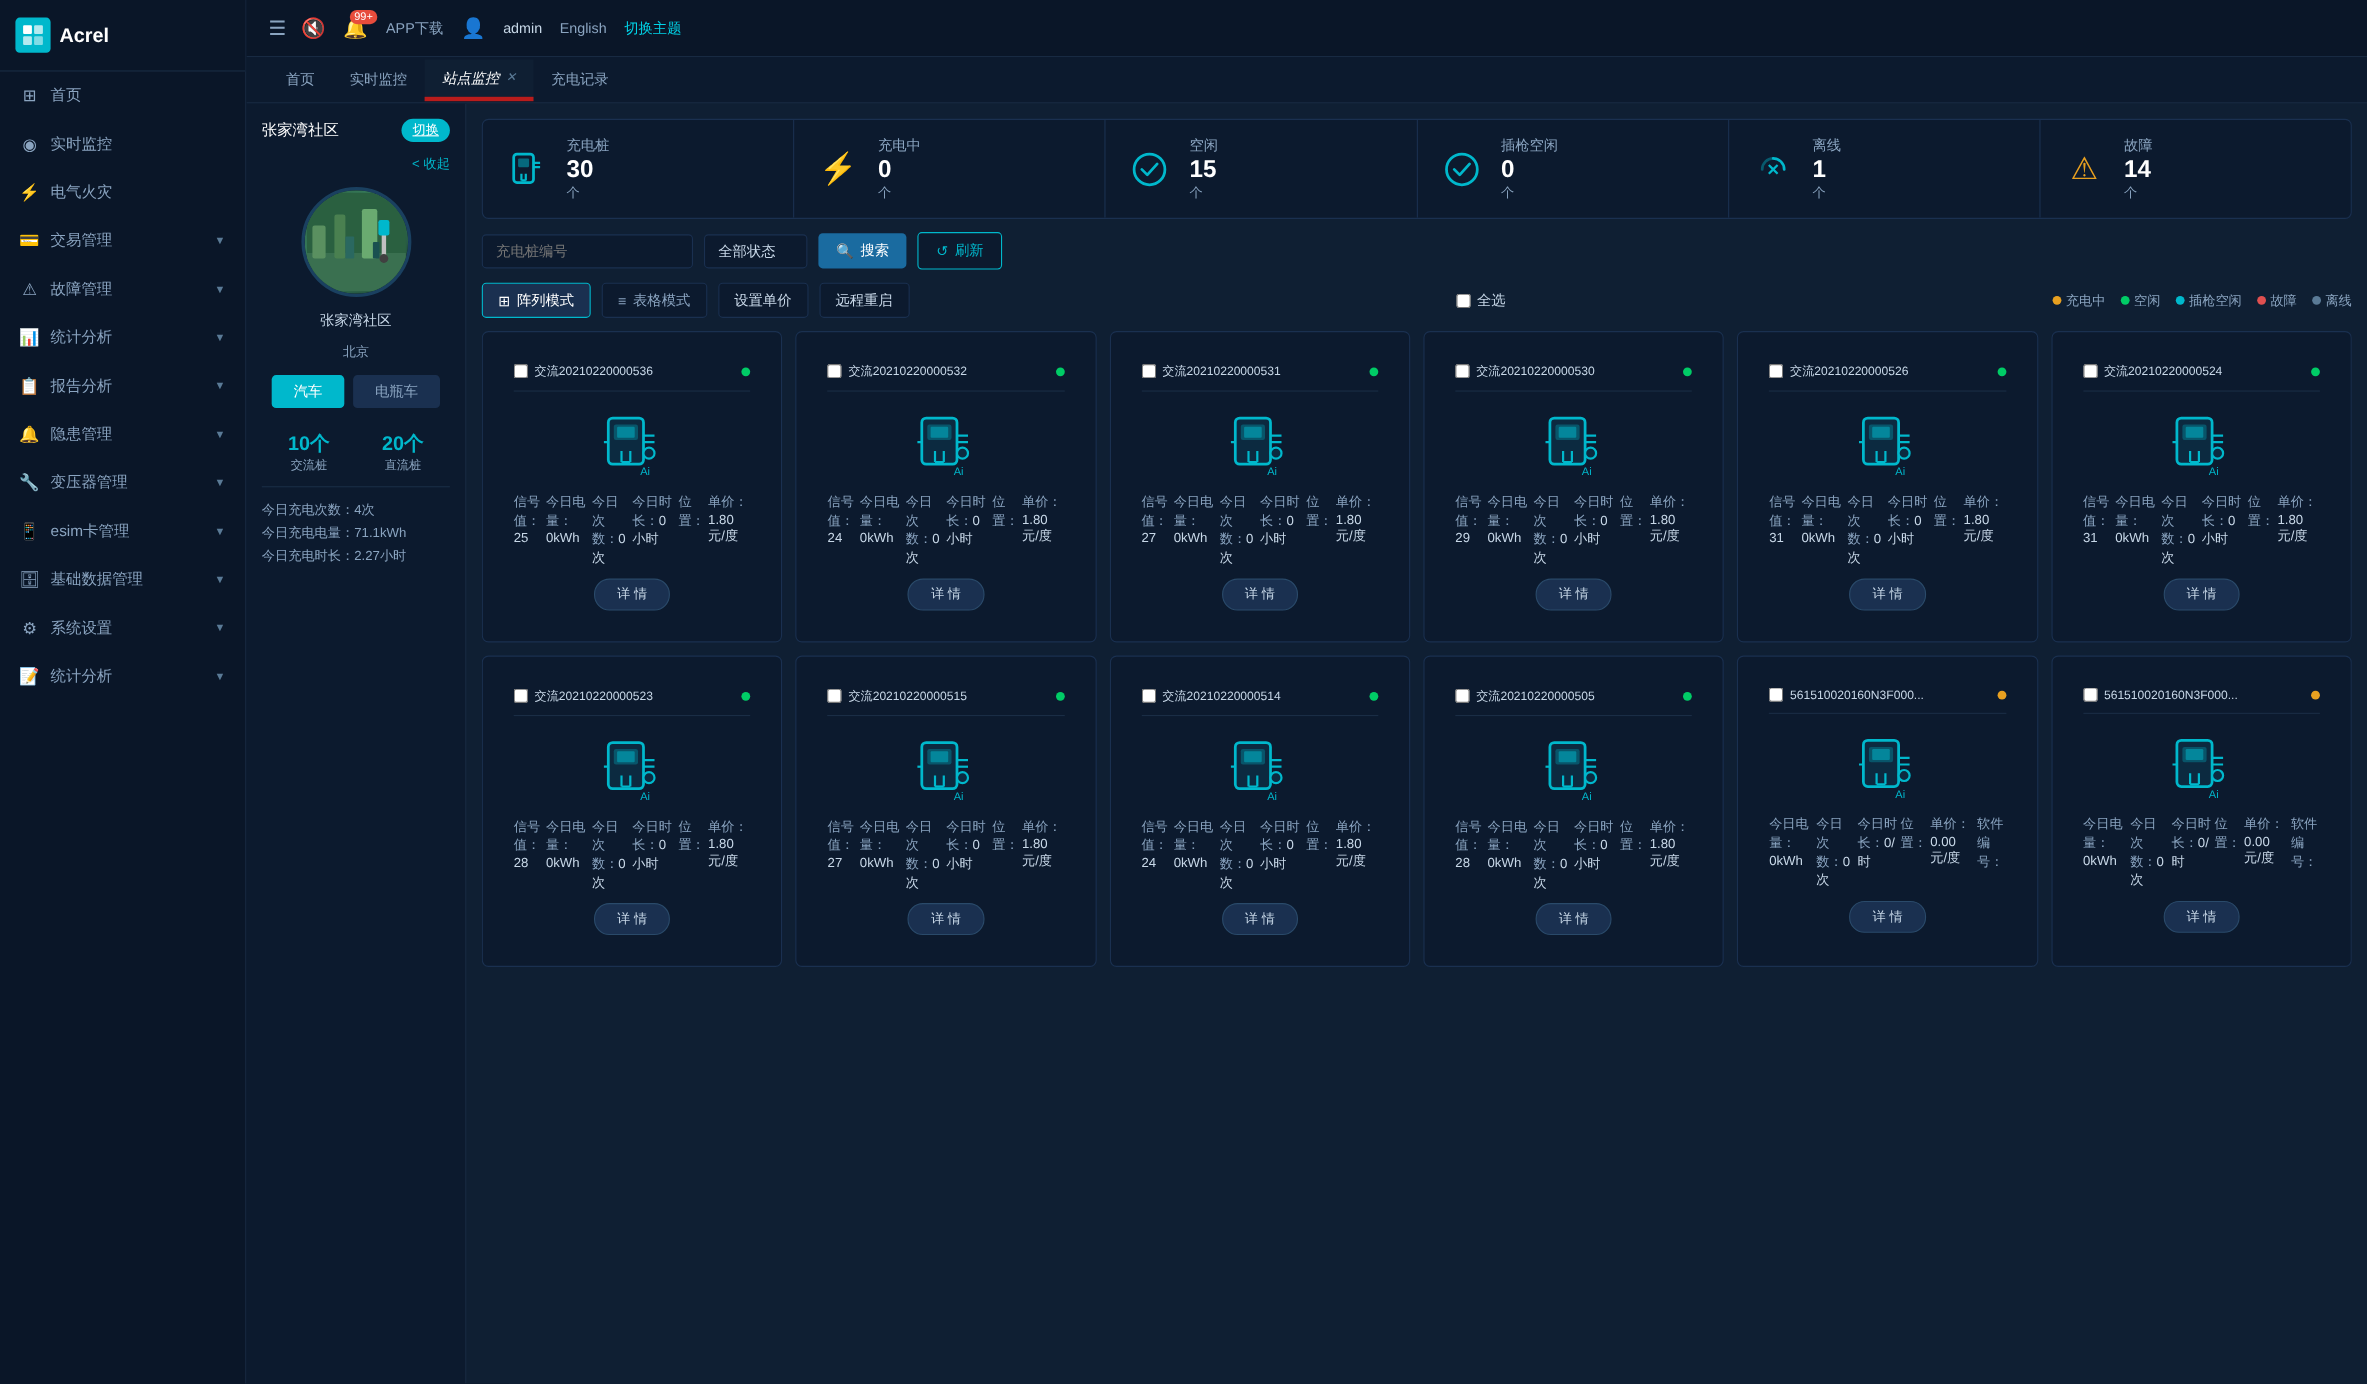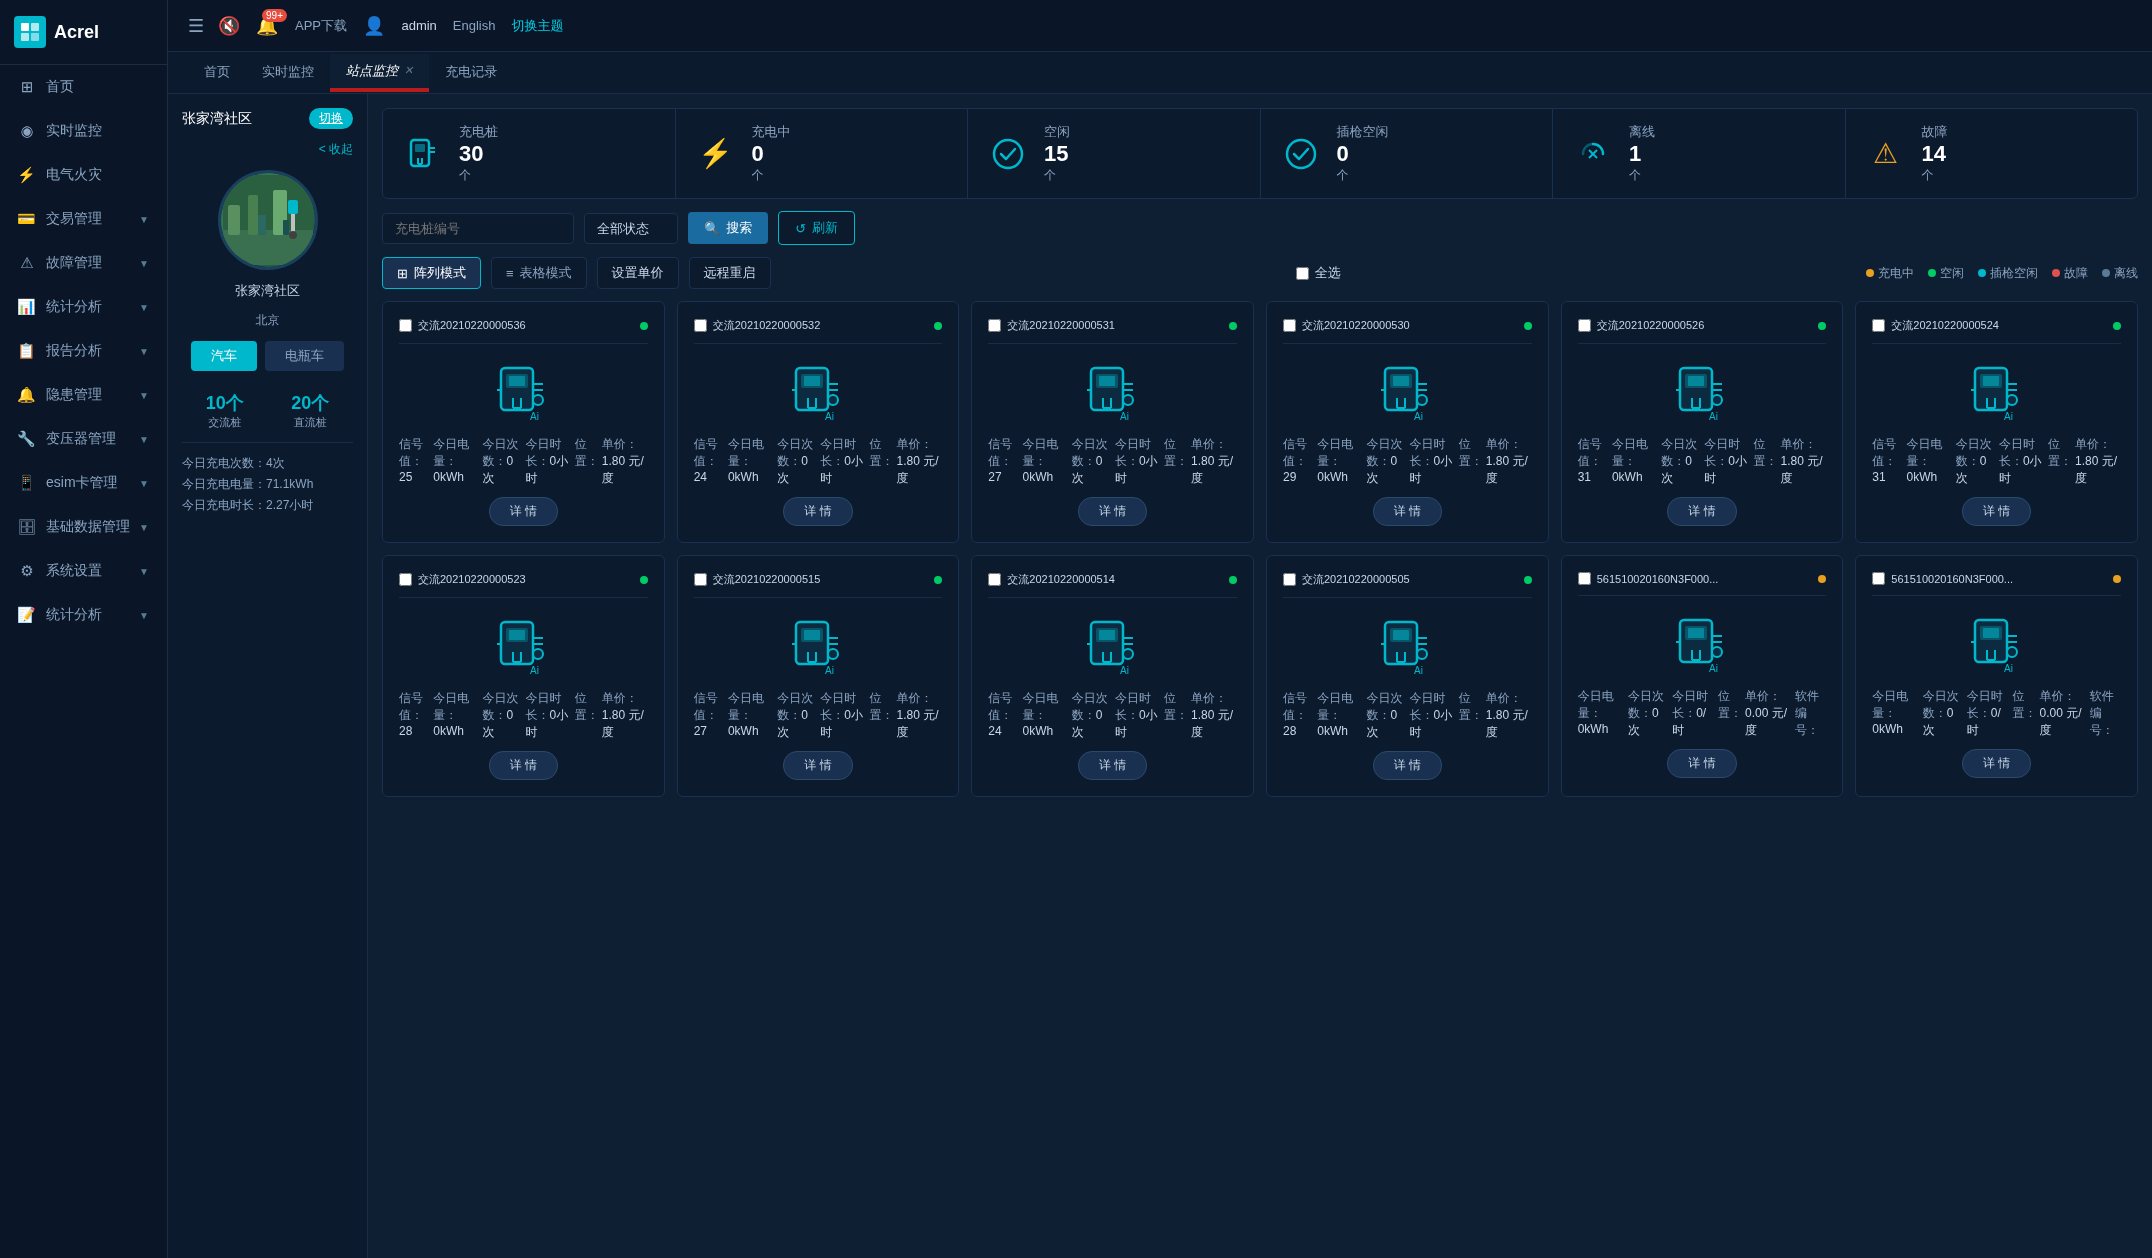--- a/index.html
+++ b/index.html
@@ -1,19 +1,19 @@
 <!DOCTYPE html>
 <html><head>
   <meta charset="utf-8">
   <style>
     * { margin: 0; padding: 0; box-sizing: border-box; }
     body { font-family: 'Microsoft YaHei', Arial, sans-serif; background: #0d1b2a; color: #c8d8e8; font-size: 13px; display: flex; width: 2152px; height: 1258px; overflow: hidden; }
 
     
-    .sidebar { width: 168px; background: #0a1628; display: flex; flex-direction: column; flex-shrink: 0; border-right: 1px solid #1a2d45; }
+    .sidebar { width: 224px; background: #0a1628; display: flex; flex-direction: column; flex-shrink: 0; border-right: 1px solid #1a2d45; }
     .sidebar-logo { display: flex; align-items: center; padding: 16px 14px; background: #0a1628; border-bottom: 1px solid #1a2d45; }
     .sidebar-logo-icon { width: 32px; height: 32px; background: #00b8cc; border-radius: 4px; display: flex; align-items: center; justify-content: center; margin-right: 8px; color: #fff; font-weight: bold; font-size: 14px; }
     .sidebar-logo-text { color: #fff; font-size: 18px; font-weight: bold; }
     .sidebar-item { display: flex; align-items: center; padding: 13px 18px; cursor: pointer; color: #8aa4c0; transition: all 0.2s; position: relative; }
     .sidebar-item-icon { width: 18px; height: 18px; margin-right: 10px; display: flex; align-items: center; justify-content: center; font-size: 15px; }
     .sidebar-item-label { flex: 1; font-size: 14px; }
     .sidebar-arrow { font-size: 10px; color: #5a7a96; }
 
     
     .main { flex: 1; display: flex; flex-direction: column; background: #0f1f33; overflow: hidden; }
@@ -88,21 +88,21 @@
     .checkbox-label { display: flex; align-items: center; gap: 6px; color: #c8d8e8; font-size: 13px; cursor: pointer; margin-left: auto; }
     .legend { display: flex; align-items: center; gap: 14px; margin-left: auto; }
     .legend-item { display: flex; align-items: center; gap: 4px; font-size: 12px; color: #8aa4c0; }
     .legend-dot { width: 8px; height: 8px; border-radius: 50%; }
 
     
     .grid-container { flex: 1; overflow-y: auto; overflow-x: hidden; }
     .grid { display: grid; grid-template-columns: repeat(6, 1fr); gap: 12px; }
 
     
-    .charger-card { background: #0c1a2e; border: 1px solid #1a3050; border-radius: 6px; padding: 16px; display: flex; flex-direction: column; gap: 6px; }
+    .charger-card { background: #0c1a2e; border: 1px solid #1a3050; border-radius: 6px; padding: 28px; display: flex; flex-direction: column; gap: 6px; }
     .card-header { display: flex; align-items: center; gap: 6px; font-size: 12px; color: #c8d8e8; }
     .card-checkbox { width: 13px; height: 13px; border: 1px solid #1a3050; background: transparent; cursor: pointer; }
     .card-id { flex: 1; font-size: 11px; color: #c8d8e8; overflow: hidden; text-overflow: ellipsis; white-space: nowrap; }
     .card-status-dot { width: 8px; height: 8px; border-radius: 50%; flex-shrink: 0; }
     .dot-green { background: #00cc66; }
     .dot-orange { background: #e8a020; }
     .card-icon { display: flex; justify-content: center; align-items: center; padding: 8px 0; }
     .charger-svg { width: 60px; height: 60px; }
     .card-info { display: flex; flex-direction: row; gap: 3px; }
     .info-row { font-size: 12px; color: #8aa4c0; }

